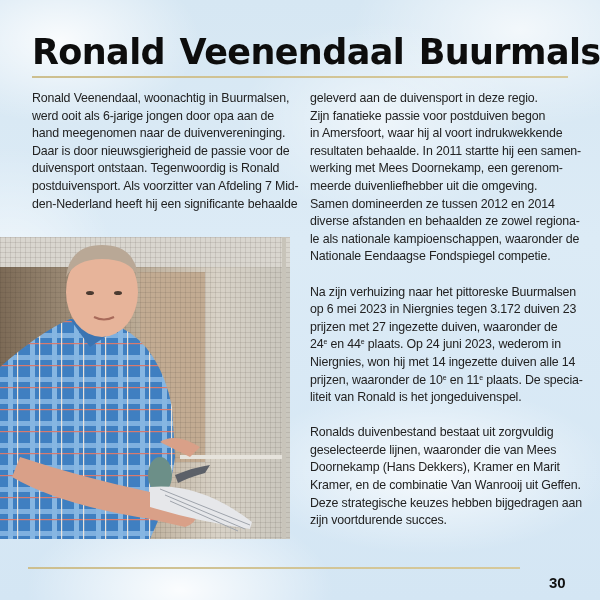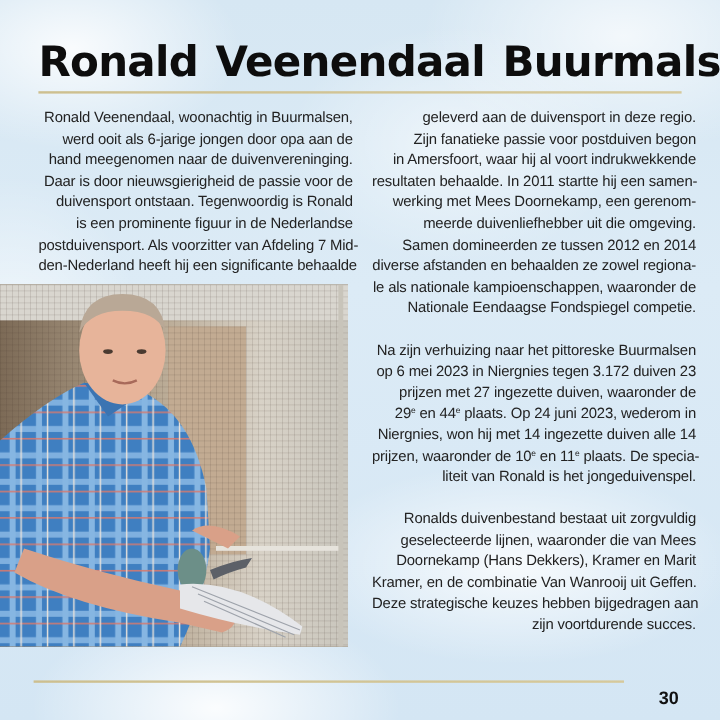--- a/index.html
+++ b/index.html
@@ -23,21 +23,21 @@
       line-height: 40px; white-space: nowrap; word-spacing: 3px;
     }
     .rule {
       position: absolute; height: 2px;
       background: linear-gradient(90deg, #cdbf8f, #d6c99b);
     }
     .rule.top { left: 32px; top: 76px; width: 536px; }
     .rule.bottom { left: 28px; top: 567px; width: 492px; }
     .col {
       position: absolute; font-size: 12.4px; line-height: 17.6px;
-      color: #222; letter-spacing: -0.15px; text-align: right;
+      color: #222; letter-spacing: -0.15px;
     }
     .col p { margin: 0; }
     .col p + p { margin-top: 17.6px; }
     .col.left { left: 32px; top: 90px; width: 262px; }
     .col.right { left: 310px; top: 90px; width: 270px; }
     .line { display: block; white-space: nowrap; }
     sup { font-size: 7px; line-height: 0; vertical-align: 4px; }
     .photo {
       position: absolute; left: 0; top: 237px; width: 290px; height: 302px;
       overflow: hidden; background: #9a8b76;
@@ -53,21 +53,20 @@
 <h1 class="title">Ronald Veenendaal  Buurmalsen</h1>
 <div class="rule top"></div>
 
 <div class="col left">
   <p>
     <span class="line">Ronald Veenendaal, woonachtig in Buurmalsen,</span>
     <span class="line">werd ooit als 6-jarige jongen door opa aan de</span>
     <span class="line">hand meegenomen naar de duivenvereninging.</span>
     <span class="line">Daar is door nieuwsgierigheid de passie voor de</span>
     <span class="line">duivensport ontstaan. Tegenwoordig is Ronald</span>
-    <span class="line">is een prominente figuur in de Nederlandse</span>
     <span class="line">postduivensport. Als voorzitter van Afdeling 7 Mid-</span>
     <span class="line">den-Nederland heeft hij een significante behaalde</span>
   </p>
 </div>
 
 <div class="photo" title="Ronald Veenendaal in a blue plaid shirt holding a pigeon with spread wing in front of a loft">
   <svg width="290" height="302" viewBox="0 0 290 302">
     <defs>
       <pattern id="mesh" width="5" height="5" patternUnits="userSpaceOnUse">
         <path d="M5 0 L0 0 0 5" fill="none" stroke="rgba(60,50,40,0.35)" stroke-width="0.6"></path>
@@ -120,21 +119,21 @@
     <span class="line">meerde duivenliefhebber uit die omgeving.</span>
     <span class="line">Samen domineerden ze tussen 2012 en 2014</span>
     <span class="line">diverse afstanden en behaalden ze zowel regiona-</span>
     <span class="line">le als nationale kampioenschappen, waaronder de</span>
     <span class="line">Nationale Eendaagse Fondspiegel competie.</span>
   </p>
   <p>
     <span class="line">Na zijn verhuizing naar het pittoreske Buurmalsen</span>
     <span class="line">op 6 mei 2023 in Niergnies tegen 3.172 duiven 23</span>
     <span class="line">prijzen met 27 ingezette duiven, waaronder de</span>
-    <span class="line"><span>29</span><sup>e</sup><span> en 44</span><sup>e</sup><span> plaats. Op 24 juni 2023, wederom in</span></span>
+    <span class="line"><span>24</span><sup>e</sup><span> en 44</span><sup>e</sup><span> plaats. Op 24 juni 2023, wederom in</span></span>
     <span class="line">Niergnies, won hij met 14 ingezette duiven alle 14</span>
     <span class="line"><span>prijzen, waaronder de 10</span><sup>e</sup><span> en 11</span><sup>e</sup><span> plaats. De specia-</span></span>
     <span class="line">liteit van Ronald is het jongeduivenspel.</span>
   </p>
   <p>
     <span class="line">Ronalds duivenbestand bestaat uit zorgvuldig</span>
     <span class="line">geselecteerde lijnen, waaronder die van Mees</span>
     <span class="line">Doornekamp (Hans Dekkers), Kramer en Marit</span>
     <span class="line">Kramer, en de combinatie Van Wanrooij uit Geffen.</span>
     <span class="line">Deze strategische keuzes hebben bijgedragen aan</span>

